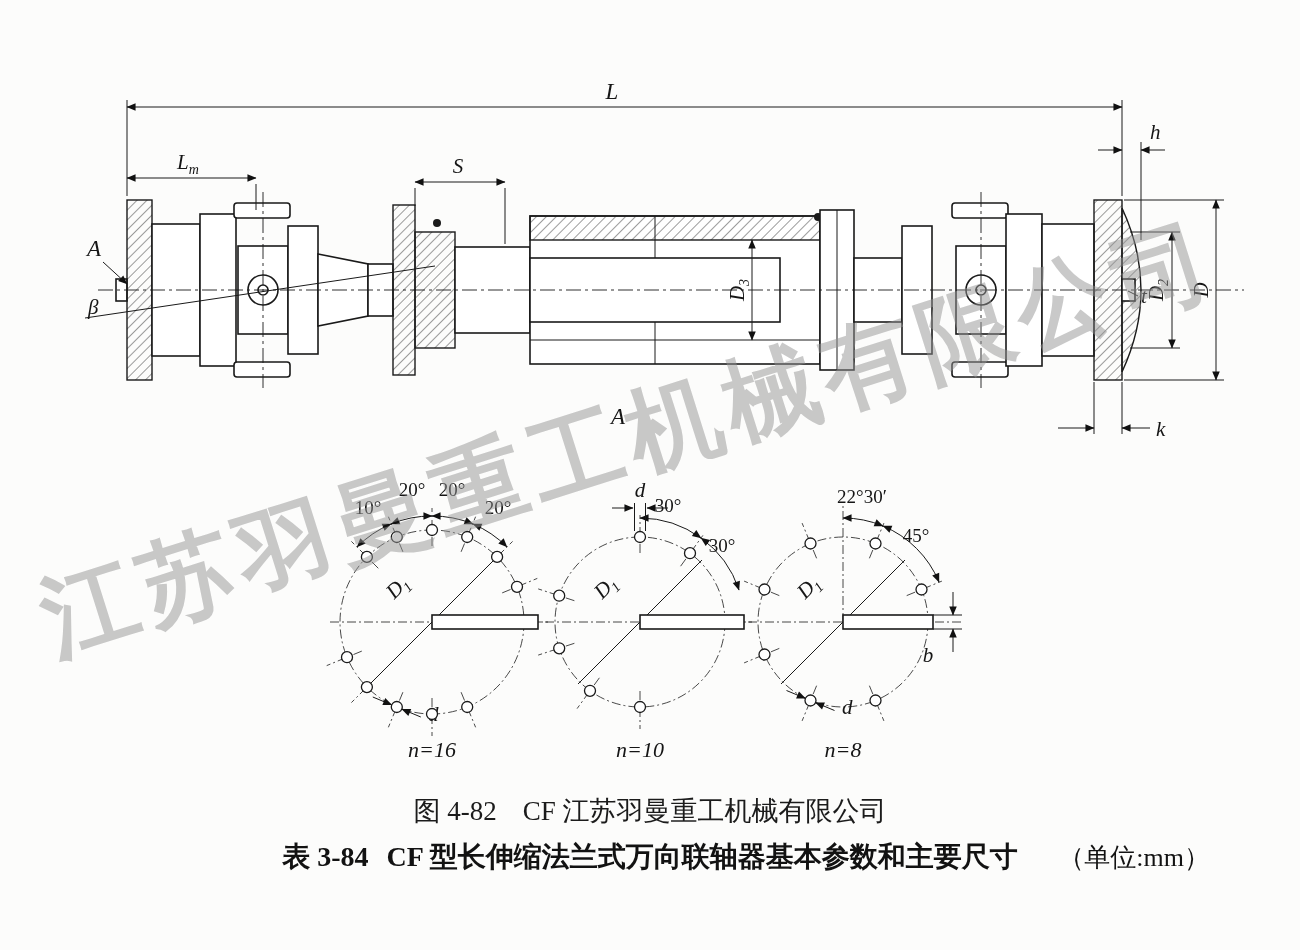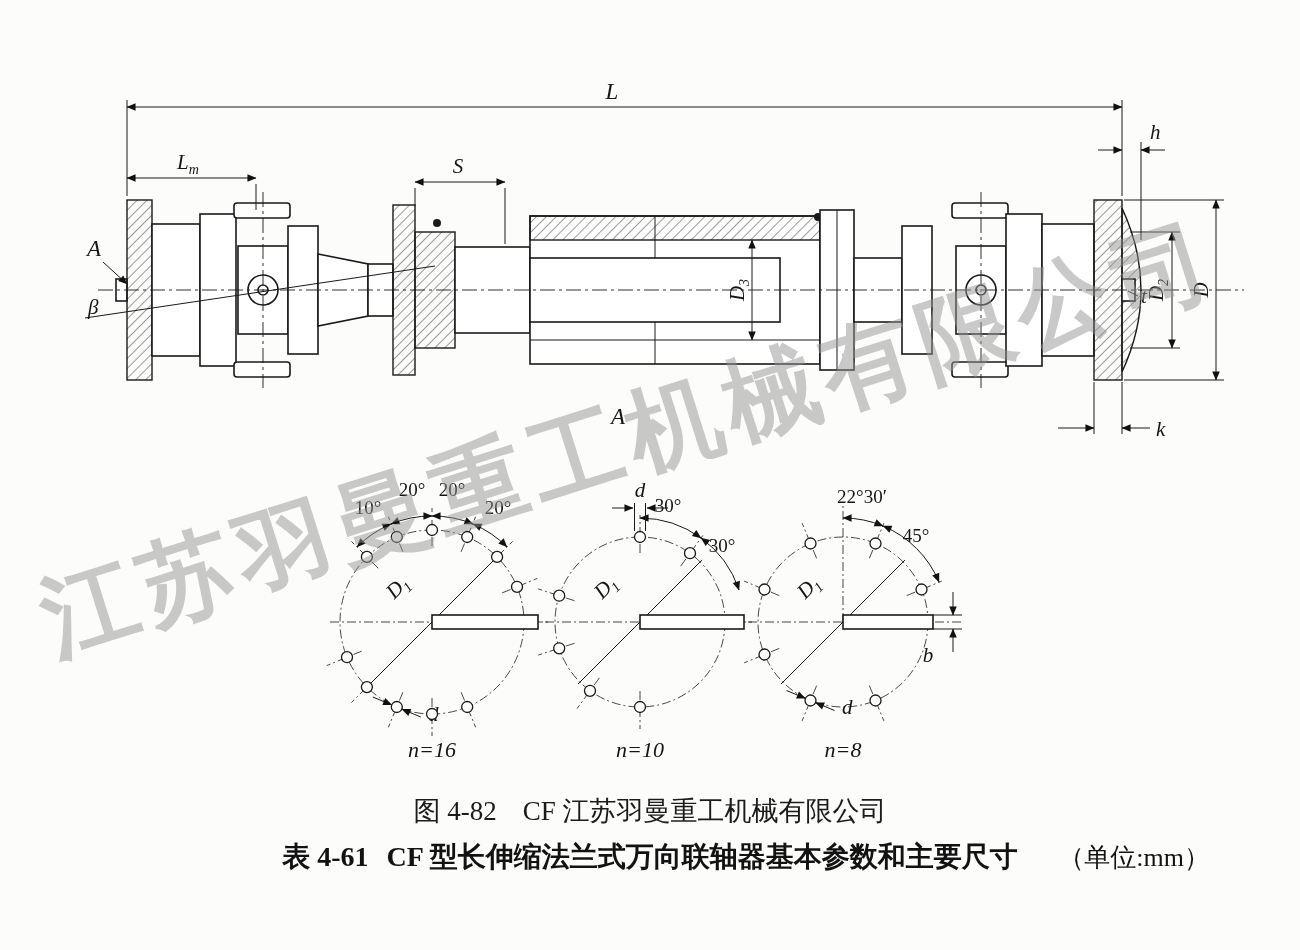--- a/index.html
+++ b/index.html
@@ -263,17 +263,17 @@
       </g>
 </svg>
 
 <div class="watermark">江苏羽曼重工机械有限公司</div>
 
 <div class="fig-caption">
   <span class="fig-label">图 4-82</span><span>CF 江苏羽曼重工机械有限公司</span>
 </div>
 
 <div class="tbl-caption">
-  <span class="tbl-label">表 4-61</span><span>CF 型长伸缩法兰式万向联轴器基本参数和主要尺寸</span>
+  <span class="tbl-label">表 3-84</span><span>CF 型长伸缩法兰式万向联轴器基本参数和主要尺寸</span>
   <span class="unit">（单位:mm）</span>
 </div>
 
 </div>
 
 </body></html>

